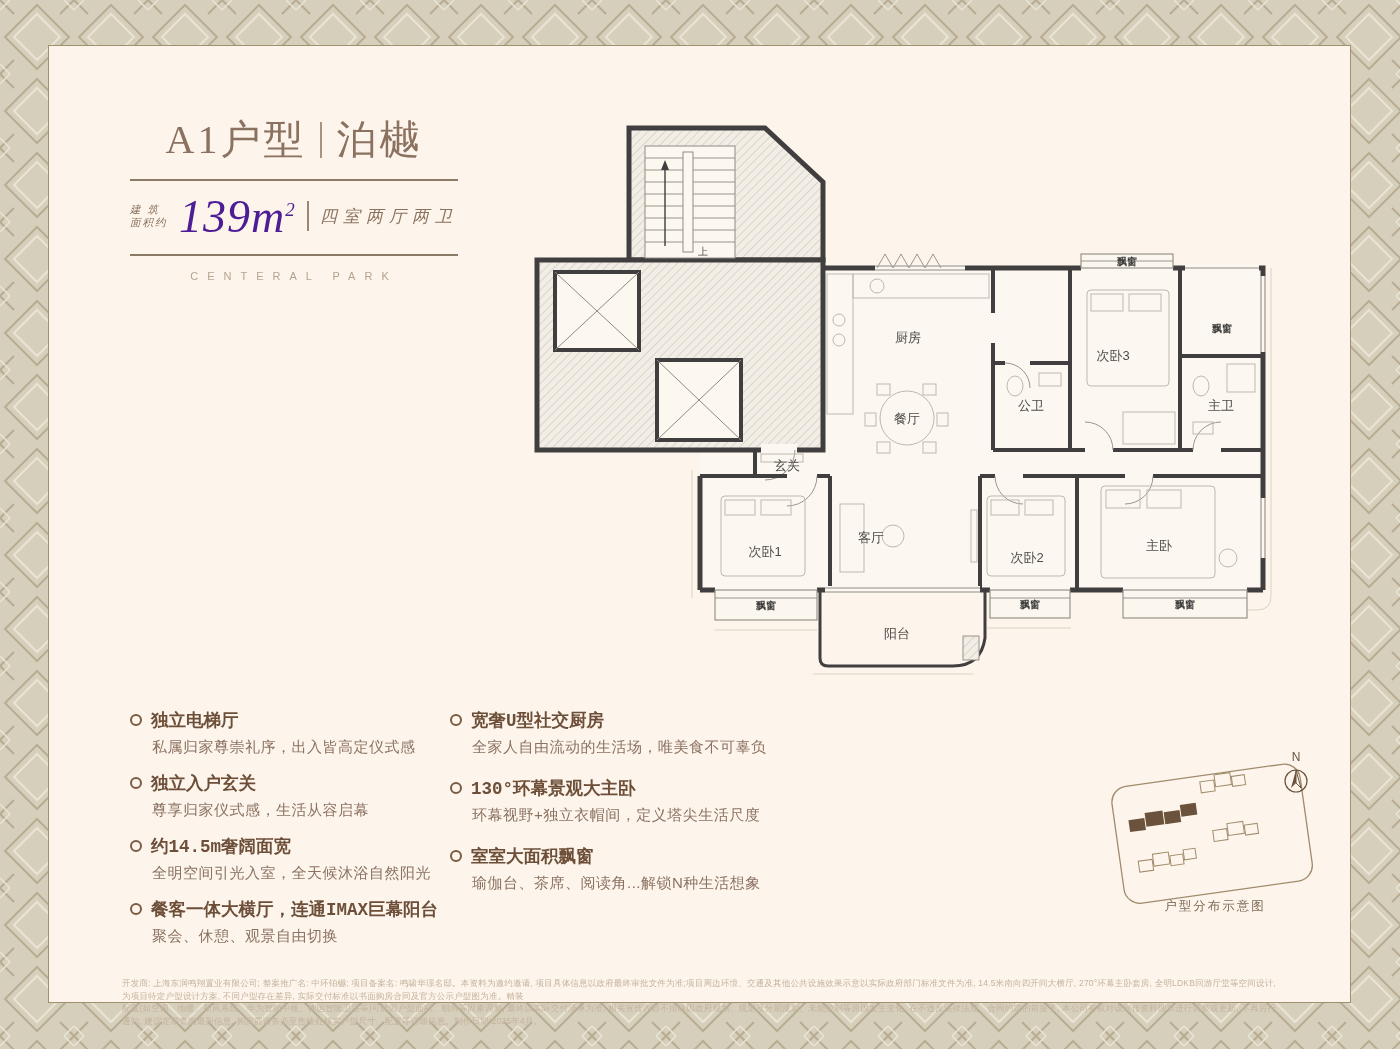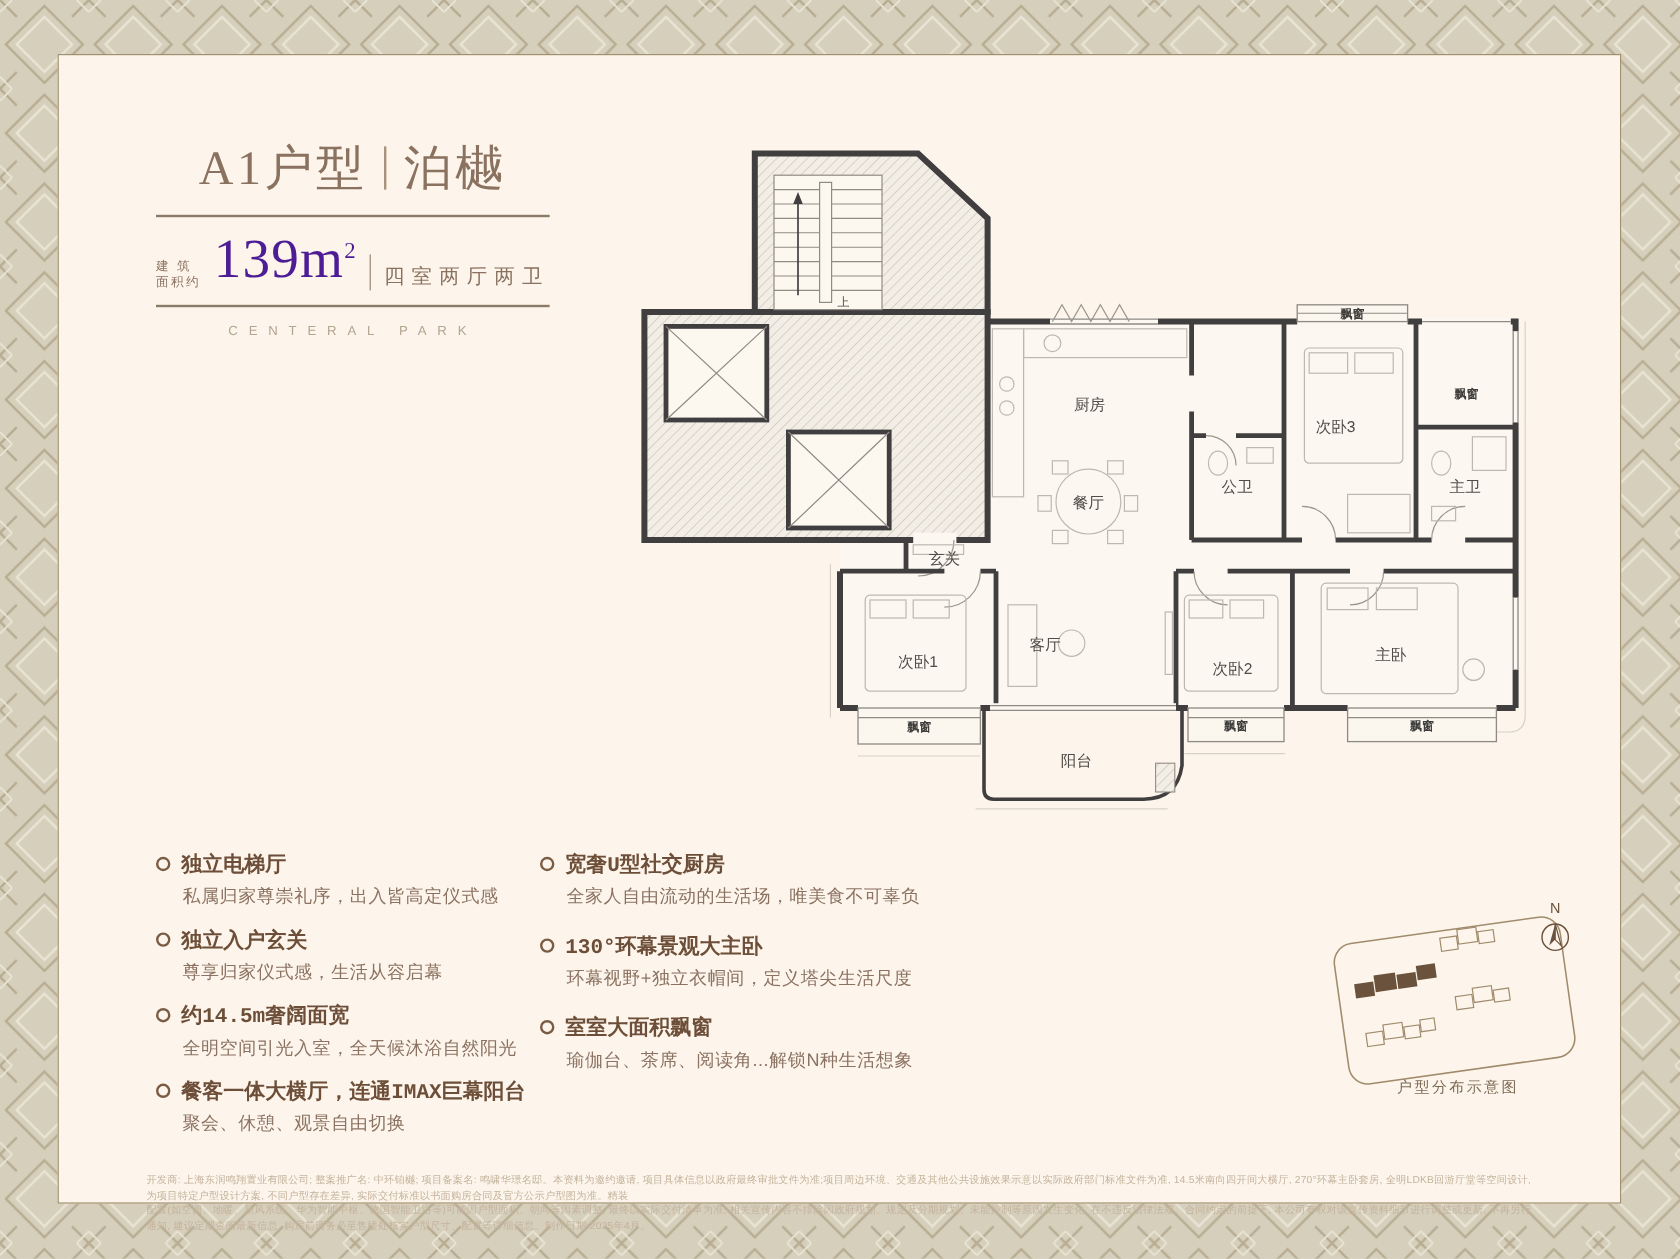--- a/index.html
+++ b/index.html
@@ -19,21 +19,21 @@
   }
   
   .title-block{position:absolute;left:130px;top:112px;width:328px;color:#8b7260;}
   .t1{
     font-family:"Liberation Serif", serif;
     font-size:40px;letter-spacing:3px;text-align:center;
     display:flex;align-items:center;justify-content:center;gap:14px;
   }
   .tsep{width:2px;height:36px;background:#a8947d;}
   .rule{border-top:2px solid #8b7a67;margin-top:12px;}
-  .area-row{display:flex;align-items:flex-end;justify-content:space-between;margin-top:9px;height:52px;}
+  .area-row{display:flex;align-items:center;justify-content:space-between;margin-top:9px;height:52px;font-style:italic;}
   .area-pre{font-size:10.5px;line-height:13px;letter-spacing:2px;color:#8b7260;}
   .area-val{font-family:"Liberation Serif", serif;font-size:46px;color:#4c1d95;letter-spacing:1px;}
   .area-val sup{font-size:19px;}
   .vsep{width:1.5px;height:30px;background:#9b8872;}
   .rooms{font-family:"Liberation Serif", serif;font-size:17px;letter-spacing:6px;color:#8b7260;}
   .en{margin-top:14px;text-align:center;font-size:11px;letter-spacing:9px;color:#b4a490;}
   
   .features{position:absolute;width:345px;}
   .feat{margin-bottom:14px;}
   .ft{display:flex;align-items:center;gap:9px;

